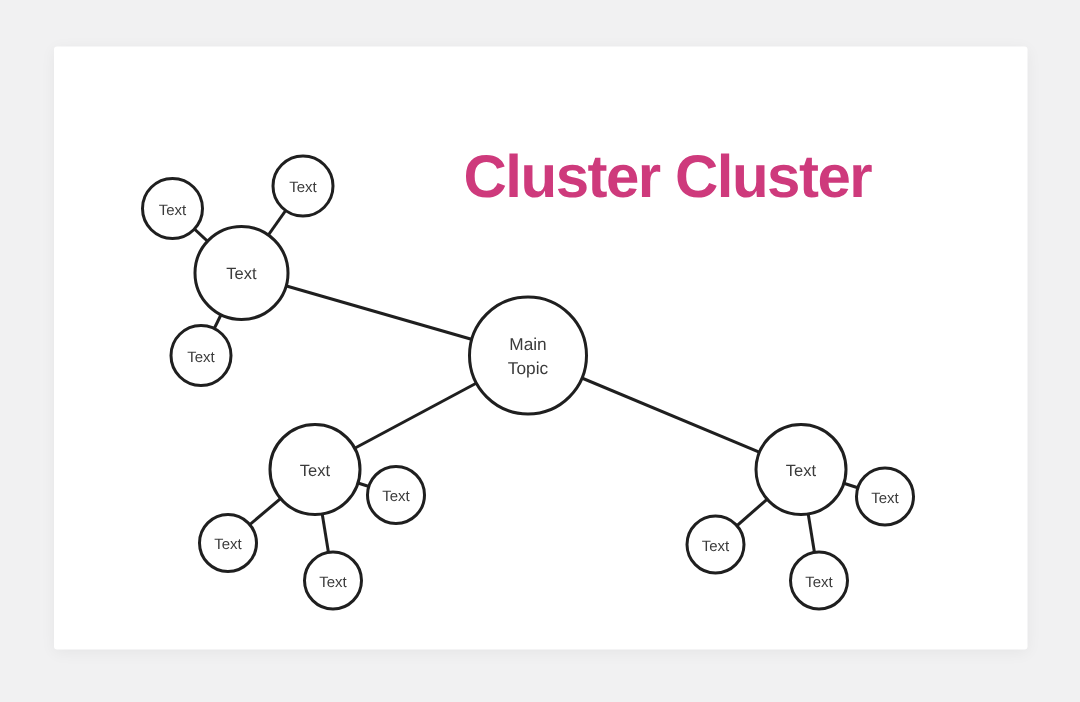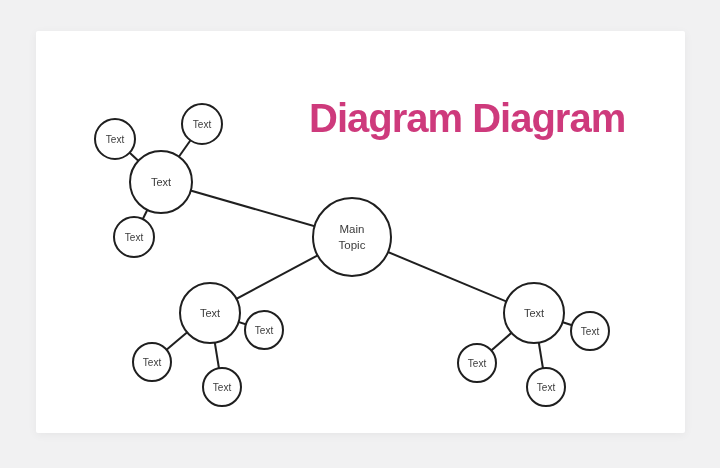--- a/index.html
+++ b/index.html
@@ -43,21 +43,21 @@
 
   svg text {
     font-family: "Liberation Sans", sans-serif;
   }
 </style>
 </head>
 <body style="background: rgb(241, 241, 242);">
 
 <div class="screen">
   <div class="canvas" style="background: rgb(255, 255, 255);"></div>
-  <h1 class="title" style="color: rgb(206, 58, 124);">Diagram Diagram</h1>
+  <h1 class="title" style="color: rgb(206, 58, 124);">Cluster Cluster</h1>
   <svg class="diagram-svg" width="720" height="468" viewBox="0 0 720 468" xmlns="http://www.w3.org/2000/svg">
       <line x1="352" y1="237" x2="161" y2="182" stroke="#1f1f1f" stroke-width="2"></line>
       <line x1="352" y1="237" x2="210" y2="313" stroke="#1f1f1f" stroke-width="2"></line>
       <line x1="352" y1="237" x2="534" y2="313" stroke="#1f1f1f" stroke-width="2"></line>
       <line x1="161" y1="182" x2="202" y2="124" stroke="#1f1f1f" stroke-width="2"></line>
       <line x1="161" y1="182" x2="115" y2="139" stroke="#1f1f1f" stroke-width="2"></line>
       <line x1="161" y1="182" x2="134" y2="237" stroke="#1f1f1f" stroke-width="2"></line>
       <line x1="210" y1="313" x2="264" y2="330" stroke="#1f1f1f" stroke-width="2"></line>
       <line x1="210" y1="313" x2="152" y2="362" stroke="#1f1f1f" stroke-width="2"></line>
       <line x1="210" y1="313" x2="222" y2="387" stroke="#1f1f1f" stroke-width="2"></line>

